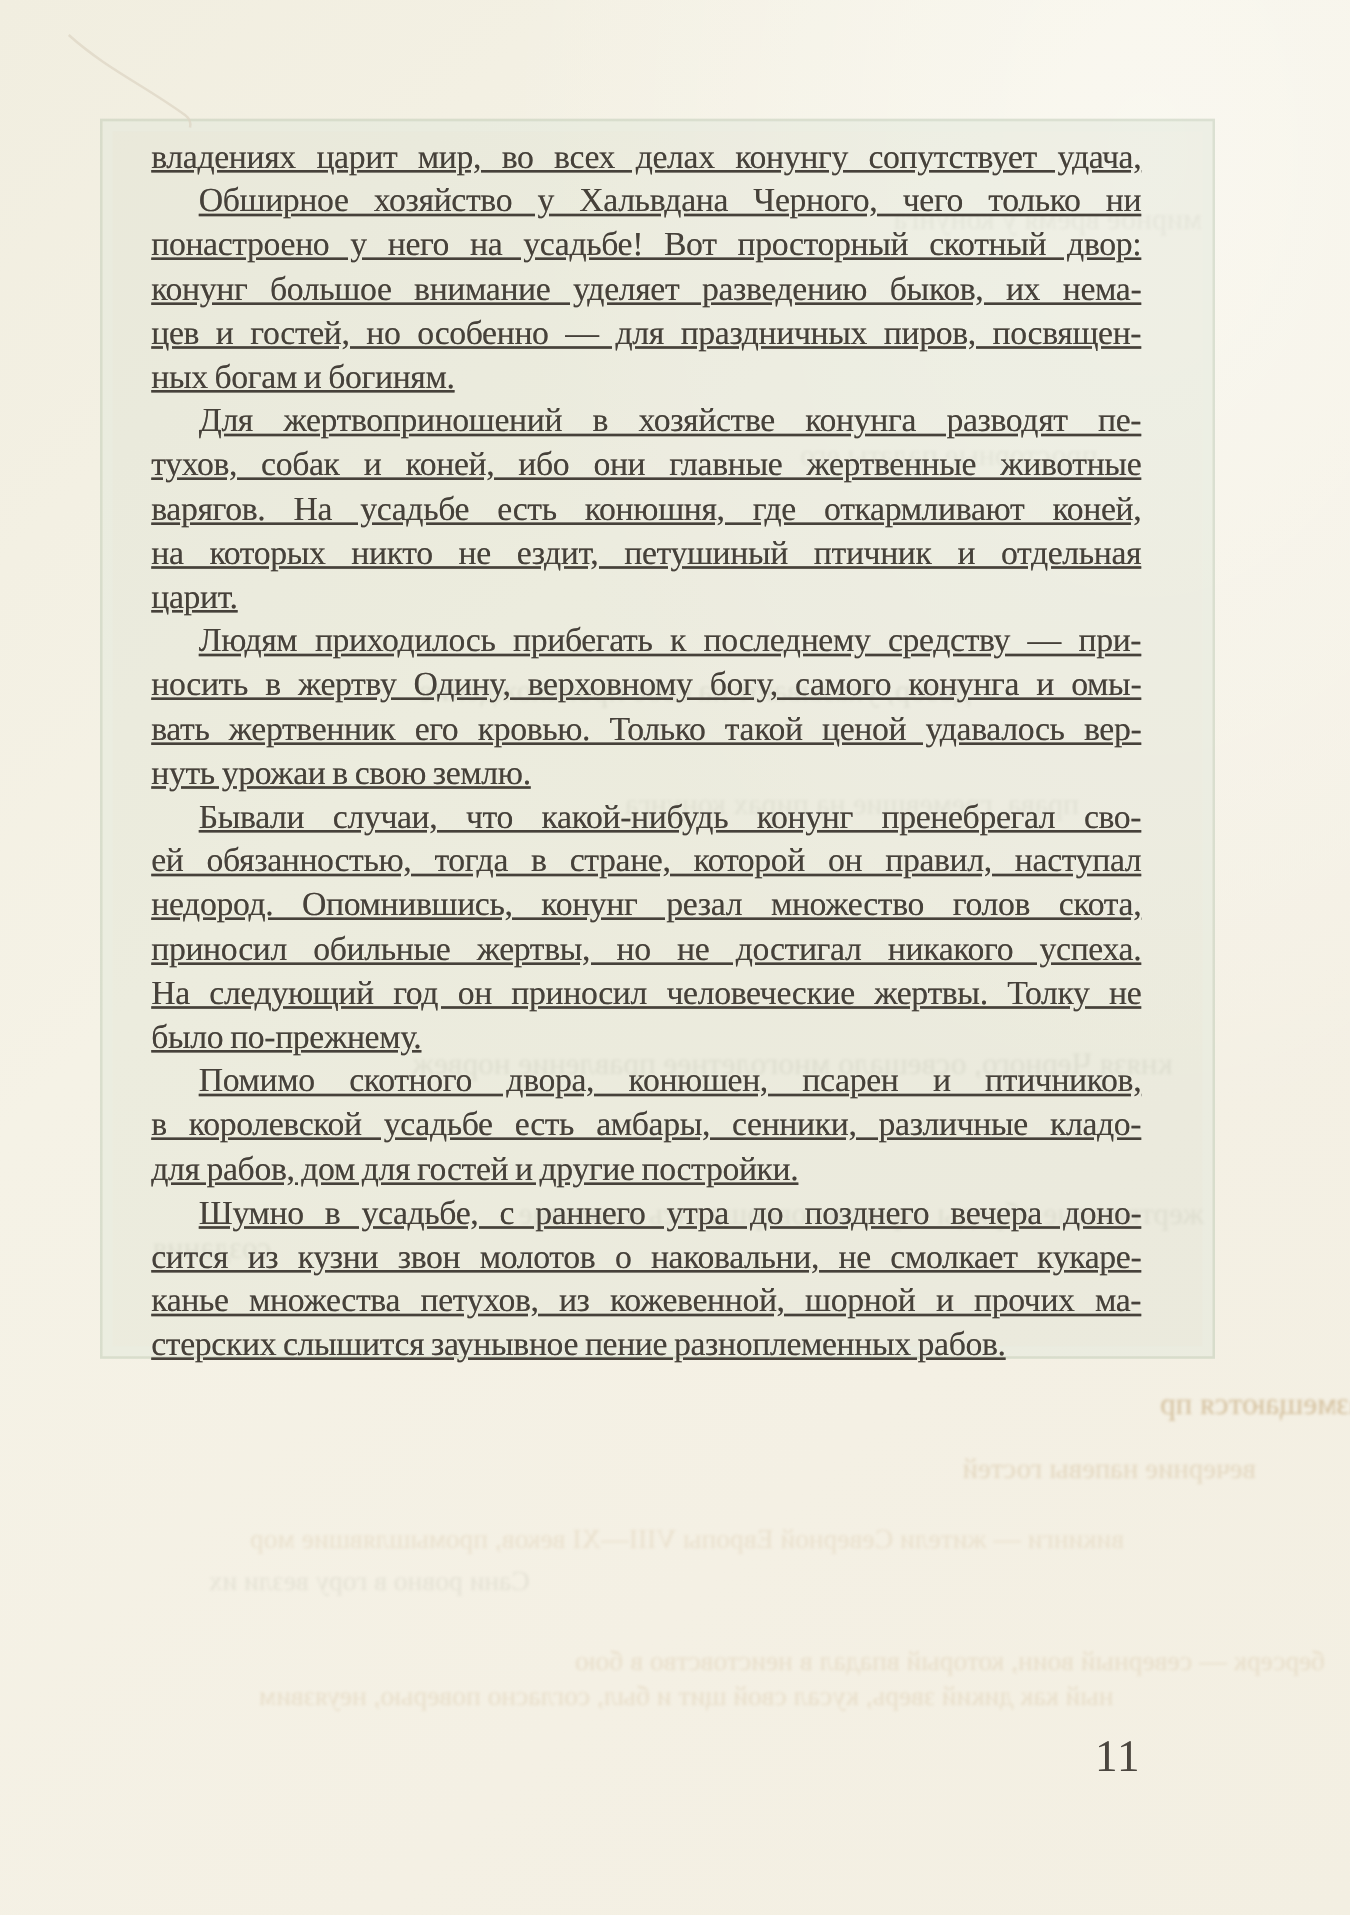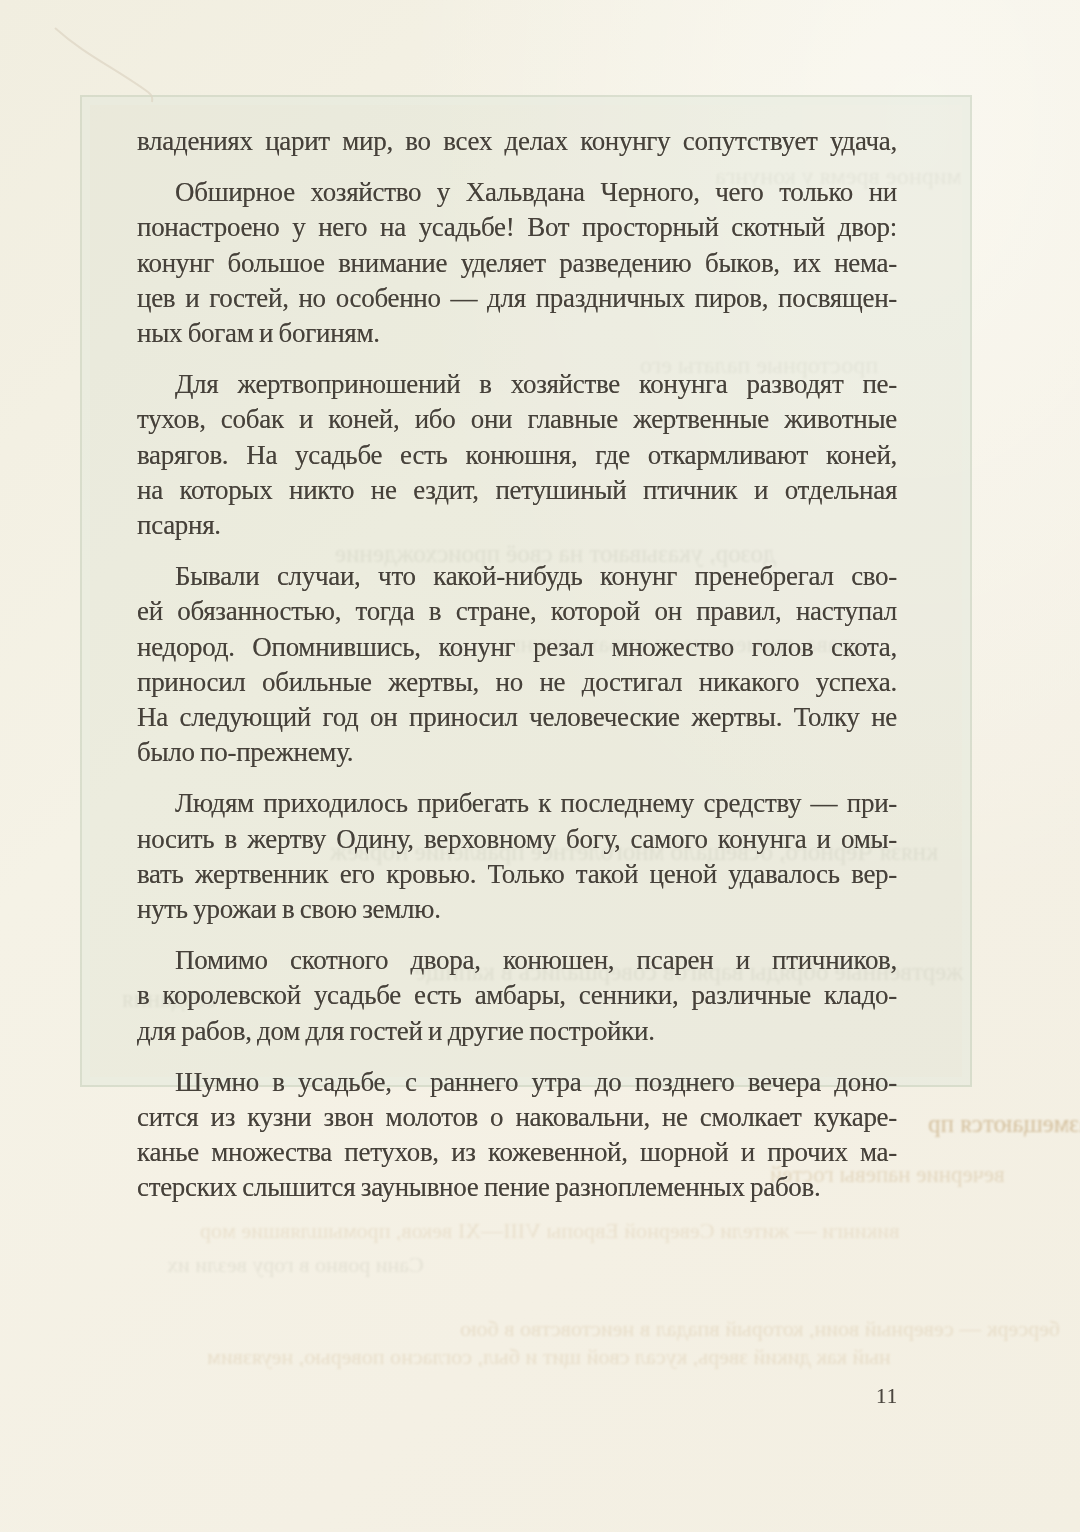--- a/index.html
+++ b/index.html
@@ -18,27 +18,27 @@
     border:2px solid rgba(170,188,162,0.28);
     box-shadow:inset 0 0 0 8px rgba(236,240,228,0.35);
   }
   .crease{position:absolute;left:0;top:0;pointer-events:none;}
   .text-block{
     position:absolute;left:121px;top:108px;width:792px;
     color:#46413a;font-size:27px;line-height:35.2px;
     letter-spacing:-0.3px;word-spacing:-1px;
     text-shadow:0 0 0.5px rgba(70,64,56,0.55);
   }
-  .para{margin:16px;}
+  .para{margin:0;text-decoration:underline;}
   .para.indent .line:first-child{text-indent:38px;}
   .line{display:block;text-align:justify;text-align-last:justify;}
   .line.end{text-align-last:left;}
   .page-num{
     position:absolute;left:876px;top:1384px;
-    color:#4b463f;font-size:21px;letter-spacing:1px;
+    color:#4b463f;font-size:36px;letter-spacing:1px;
     text-shadow:0 0 0.5px rgba(75,70,63,0.5);
   }
   .ghost-layer{position:absolute;inset:0;pointer-events:none;}
   .ghost{
     position:absolute;white-space:nowrap;
     transform:scaleX(-1);filter:blur(1.1px);
     color:#6f7560;font-family:"Liberation Serif",serif;
   }
   .ghost.sepia{color:#a97f3f;}
 </style>
@@ -81,38 +81,38 @@
       <span class="line">конунг большое внимание уделяет разведению быков, их нема-</span>
       <span class="line">цев и гостей, но особенно — для праздничных пиров, посвящен-</span>
       <span class="line end">ных богам и богиням.</span>
     </p>
 
     <p class="para indent">
       <span class="line">Для жертвоприношений в хозяйстве конунга разводят пе-</span>
       <span class="line">тухов, собак и коней, ибо они главные жертвенные животные</span>
       <span class="line">варягов. На усадьбе есть конюшня, где откармливают коней,</span>
       <span class="line">на которых никто не ездит, петушиный птичник и отдельная</span>
-      <span class="line end">псарня.</span>
+      <span class="line end">царит.</span>
     </p>
 
+
+    <p class="para indent">
+      <span class="line">Людям приходилось прибегать к последнему средству — при-</span>
+      <span class="line">носить в жертву Одину, верховному богу, самого конунга и омы-</span>
+      <span class="line">вать жертвенник его кровью. Только такой ценой удавалось вер-</span>
+      <span class="line end">нуть урожаи в свою землю.</span>
+    </p>
 
     <p class="para indent">
       <span class="line">Бывали случаи, что какой-нибудь конунг пренебрегал сво-</span>
       <span class="line">ей обязанностью, тогда в стране, которой он правил, наступал</span>
       <span class="line">недород. Опомнившись, конунг резал множество голов скота,</span>
       <span class="line">приносил обильные жертвы, но не достигал никакого успеха.</span>
       <span class="line">На следующий год он приносил человеческие жертвы. Толку не</span>
       <span class="line end">было по-прежнему.</span>
-    </p>
-
-    <p class="para indent">
-      <span class="line">Людям приходилось прибегать к последнему средству — при-</span>
-      <span class="line">носить в жертву Одину, верховному богу, самого конунга и омы-</span>
-      <span class="line">вать жертвенник его кровью. Только такой ценой удавалось вер-</span>
-      <span class="line end">нуть урожаи в свою землю.</span>
     </p>
 
     <p class="para indent">
       <span class="line">Помимо скотного двора, конюшен, псарен и птичников,</span>
       <span class="line">в королевской усадьбе есть амбары, сенники, различные кладо-</span>
       <span class="line end">для рабов, дом для гостей и другие постройки.</span>
     </p>
 
     <p class="para indent">
       <span class="line">Шумно в усадьбе, с раннего утра до позднего вечера доно-</span>

